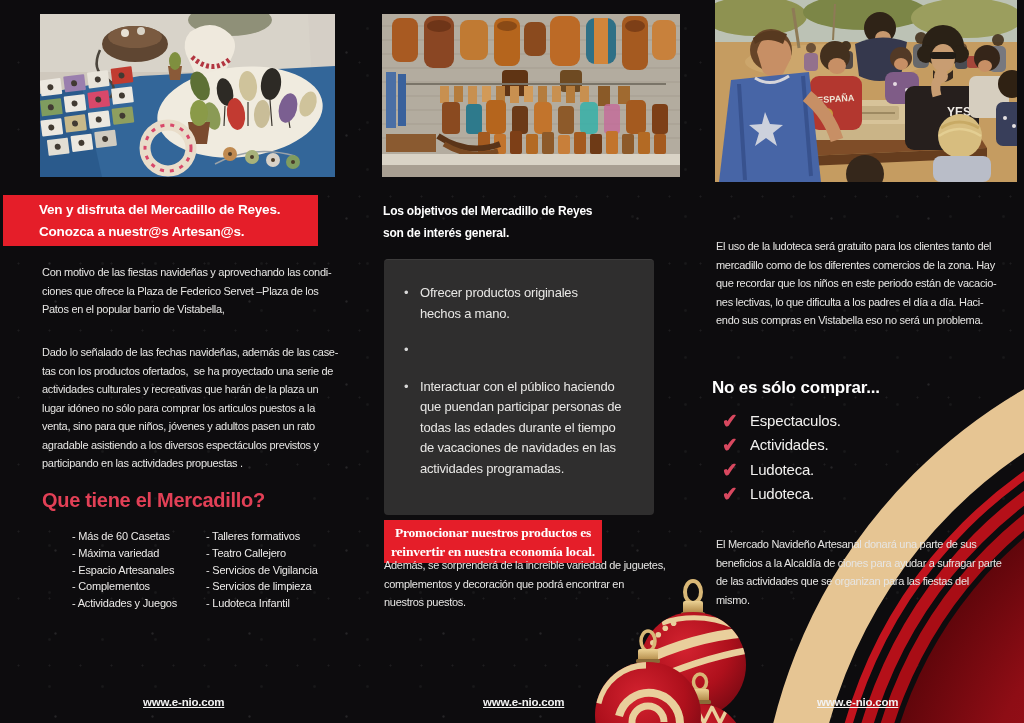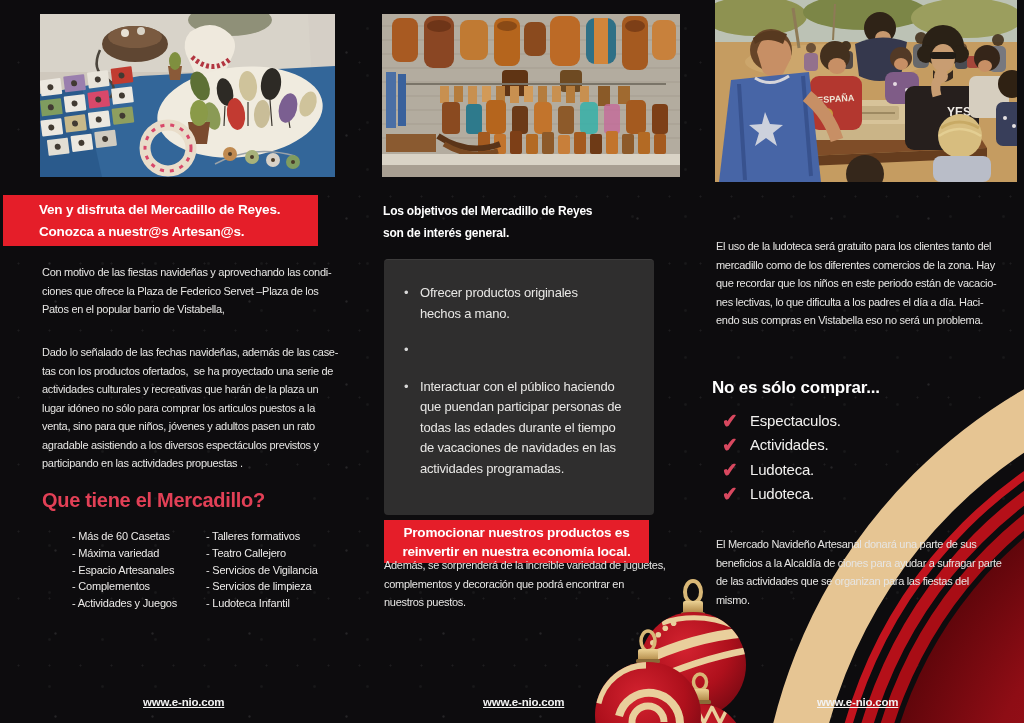--- a/index.html
+++ b/index.html
@@ -433,21 +433,21 @@
     <div class="objective">
       <span class="obj-bullet">•</span>
       <span class="obj-text pre">Interactuar con el público haciendo
 que puendan participar personas de
 todas las edades durante el tiempo
 de vacaciones de navidades en las
 actividades programadas.</span>
     </div>
   </div>
 
-  <div class="abs banner" style="left:384px;top:520px;width:265px;height:43px;display:flex;align-items:center;justify-content:center;text-align:center;">
+  <div class="abs banner" style="left:384px;top:520px;width:218px;height:43px;display:flex;align-items:center;justify-content:center;text-align:center;font-family:Liberation Serif, serif;">
     <span class="pre" style="font-size:13.5px;line-height:19px;letter-spacing:-0.2px;">Promocionar nuestros productos es
 reinvertir en nuestra economía local.</span>
   </div>
 
   <div class="abs body-text pre" style="left:384px;top:556px;">Además, se sorprenderá de la increible variedad de juguetes,
 complementos y decoración que podrá encontrar en
 nuestros puestos.</div>
 
 
   <div class="abs body-text pre" style="left:716px;top:237px;">El uso de la ludoteca será gratuito para los clientes tanto del

